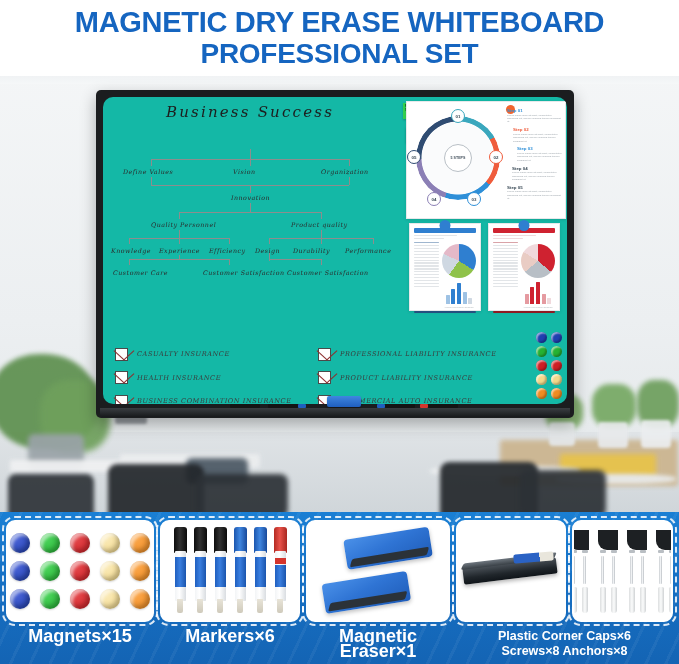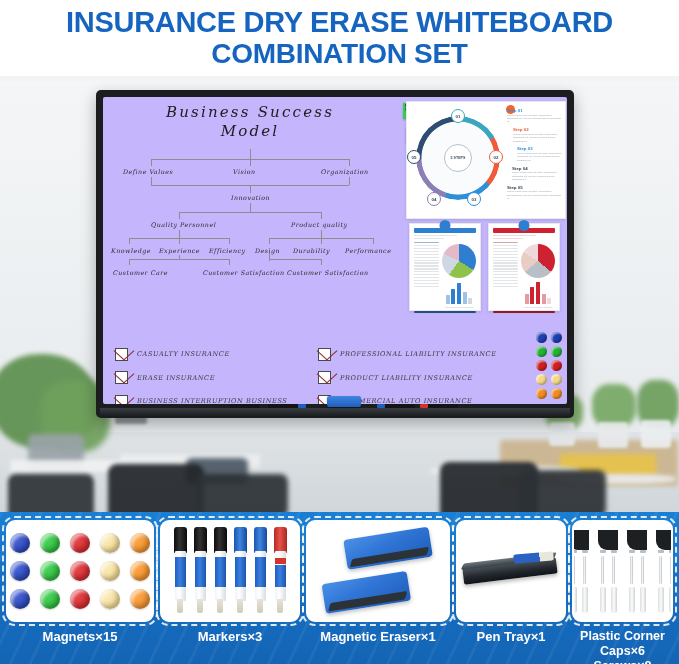--- a/index.html
+++ b/index.html
@@ -67,21 +67,21 @@
 
   
   .board-frame {
     position:absolute; left:96px; top:90px; width:478px; height:328px;
     background:#1b1d1f; border-radius:5px;
     box-shadow: 0 6px 16px rgba(0,0,0,.30);
     padding:7px 7px 14px 7px;
   }
   .board-surface {
     position:relative; width:100%; height:100%;
-    background:#c4b5fd; border-radius:2px; overflow:hidden;
+    background:#14b8a6; border-radius:10px; overflow:hidden;
   }
   .board-tray {
     position:absolute; left:100px; top:408px; width:470px; height:9px;
     background: linear-gradient(#3a3e42,#17191b); border-radius:0 0 4px 4px;
   }
   
   .tray-item { position:absolute; height:4px; border-radius:1px; top:404px; }
   .tray-pen { width:30px; background:#141414; }
   .tray-cap { position:absolute; width:8px; height:4px; top:404px; border-radius:1px; }
   .tray-eraser {
@@ -230,21 +230,21 @@
   .p-eras { width:144px; }
   .p-tray { width:110px; }
   .p-hard { flex:1; }
 
   .captions {
     position:absolute; left:6px; top:116px; width:667px; height:34px;
     display:flex; gap:6px; color:#ffffff;
   }
   .cap {
     display:flex; align-items:flex-start; justify-content:center;
-    text-align:center; font-size:13px; font-weight:bold; line-height:15px;
+    text-align:center; font-size:18px; font-weight:bold; line-height:15px;
     padding-top:1px;
   }
   .cap.c1 { width:148px; }
   .cap.c2 { width:140px; }
   .cap.c3 { width:144px; }
   .cap.c4 { width:110px; }
   .cap.c5 { flex:1; font-size:12.5px; }
 
   
   .mag-grid { display:grid; grid-template-columns:repeat(5,20px); gap:8px 10px; }
@@ -313,22 +313,22 @@
     background: linear-gradient(90deg,#dcdedf,#fbfcfc,#cfd2d4);
   }
   .hw-pair { display:flex; gap:5px; }
 </style>
 </head>
 <body>
 
 <div id="page">
 
   <div class="title-band">
-    <div class="title-l1">INSURANCE DRY ERASE WHITEBOARD</div>
-    <div class="title-l2">COMBINATION SET</div>
+    <div class="title-l1">MAGNETIC DRY ERASE WHITEBOARD</div>
+    <div class="title-l2">PROFESSIONAL SET</div>
   </div>
 
   <div class="scene">
     <div class="wall"></div>
     <div class="ceiling-strip"></div>
     <div class="floor"></div>
 
     <div class="blob plant-l1"></div>
     <div class="blob plant-l2"></div>
     <div class="blob pot-l"></div>
@@ -351,21 +351,20 @@
     <div class="blob pot-r3"></div>
     <div class="blob pot-r1"></div>
     <div class="blob pot-r2"></div>
   </div>
 
   <div class="board-frame">
     <div class="board-surface">
 
       <div class="diagram hand">
         <div class="dg-title">Business Success</div>
-        <div class="dg-title">Model</div>
 
         <div class="ln v" style="left:141px; top:46px; height:10px;"></div>
         <div class="ln h" style="left:42px; top:56px; width:198px;"></div>
         <div class="ln v" style="left:42px; top:56px; height:7px;"></div>
         <div class="ln v" style="left:141px; top:56px; height:7px;"></div>
         <div class="ln v" style="left:240px; top:56px; height:7px;"></div>
 
         <div class="node" style="left:14px; top:65px;">Define Values</div>
         <div class="node" style="left:124px; top:65px;">Vision</div>
         <div class="node" style="left:212px; top:65px;">Organization</div>
@@ -421,25 +420,25 @@
       <div class="sticky sticky-2">Launch Cycle</div>
 
       <div class="checklist">
         <div class="ck-col" style="left:0; top:0;">
           <div class="ck-row">
             <span class="ck-box"></span>
             <span class="ck-label">CASUALTY INSURANCE</span>
           </div>
           <div class="ck-row">
             <span class="ck-box"></span>
-            <span class="ck-label">ERASE INSURANCE</span>
+            <span class="ck-label">HEALTH INSURANCE</span>
           </div>
           <div class="ck-row">
             <span class="ck-box"></span>
-            <span class="ck-label">BUSINESS INTERRUPTION BUSINESS</span>
+            <span class="ck-label">BUSINESS COMBINATION INSURANCE</span>
           </div>
         </div>
         <div class="ck-col" style="left:203px; top:0;">
           <div class="ck-row">
             <span class="ck-box"></span>
             <span class="ck-label">PROFESSIONAL LIABILITY INSURANCE</span>
           </div>
           <div class="ck-row">
             <span class="ck-box"></span>
             <span class="ck-label">PRODUCT LIABILITY INSURANCE</span>
@@ -734,23 +733,22 @@
                 </div>
             </div>
           </div>
         </div>
       </div>
 
     </div>
 
     <div class="captions">
       <div class="cap c1">Magnets×15</div>
-      <div class="cap c2">Markers×3</div>
+      <div class="cap c2">Markers×6</div>
       <div class="cap c3">Magnetic Eraser×1</div>
-      <div class="cap c4">Pen Tray×1</div>
       <div class="cap c5">
         <div>
           <div>Plastic Corner Caps×6</div>
           <div>Screws×8  Anchors×8</div>
         </div>
       </div>
     </div>
 
   </div>
 </div>

